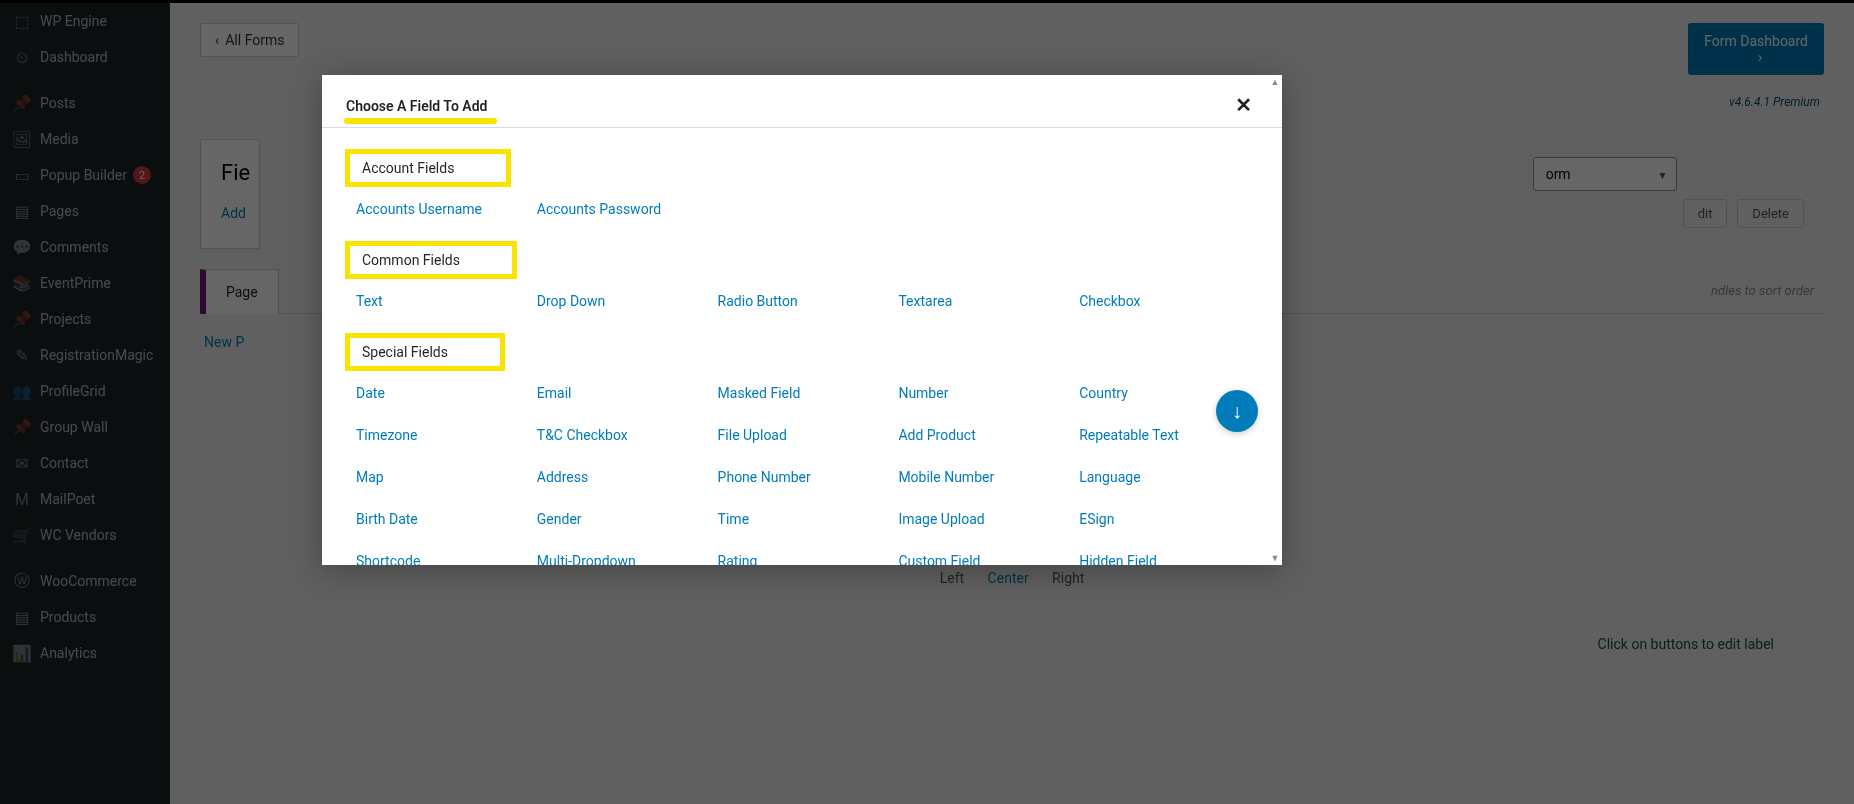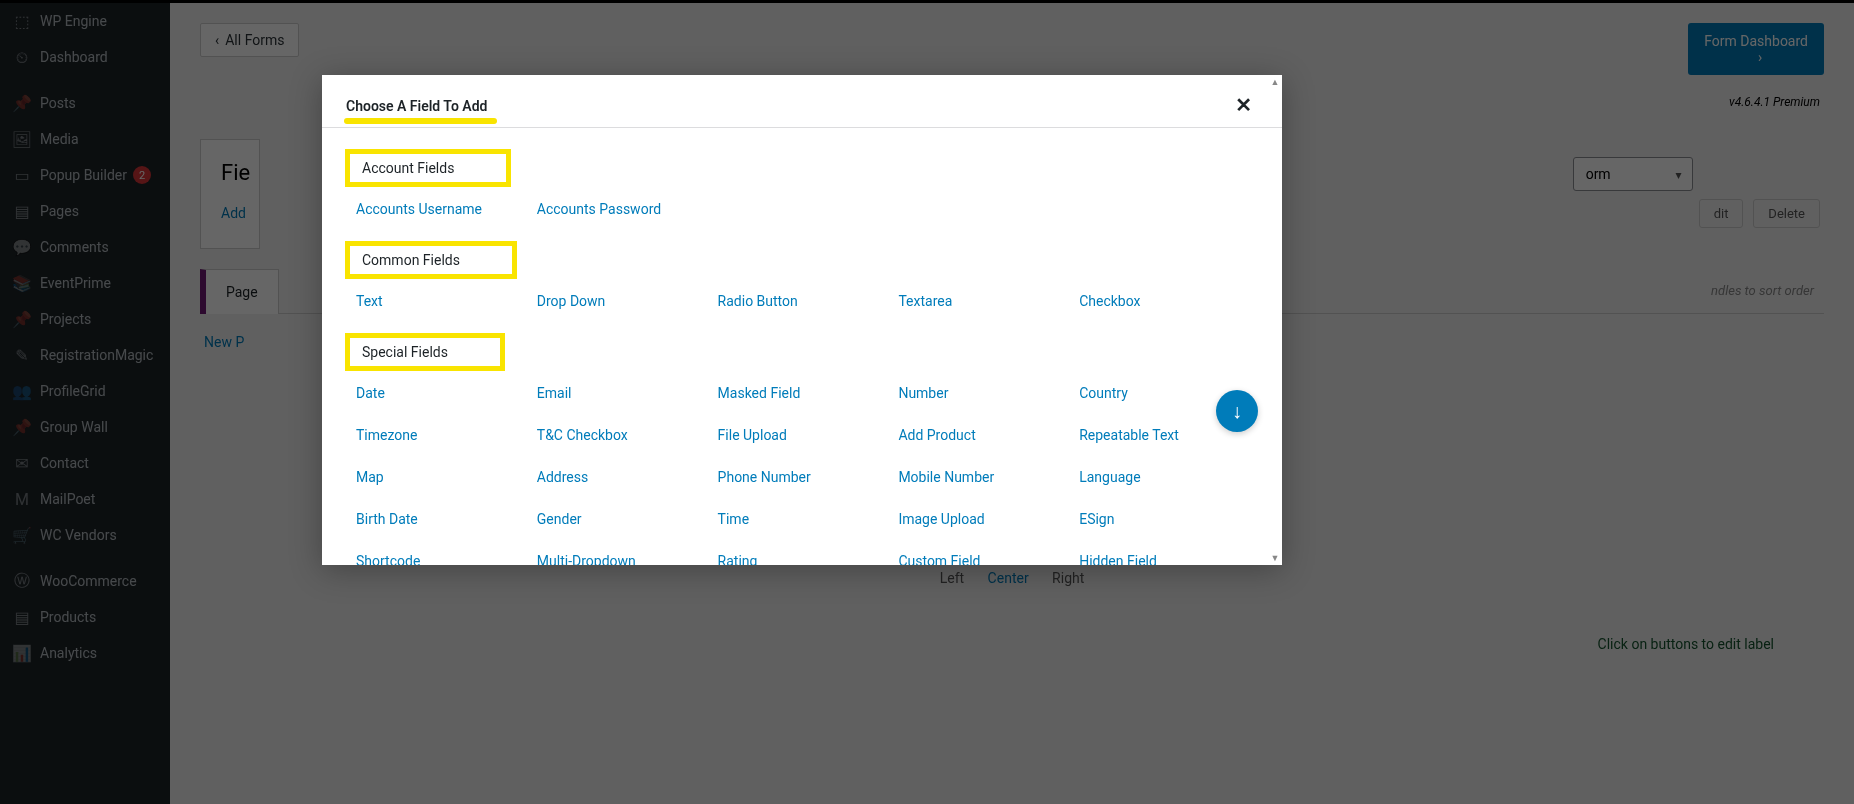--- a/index.html
+++ b/index.html
@@ -16,21 +16,21 @@
 
 .content-wrap { position: absolute; top: 3px; left: 170px; right: 0; bottom: 0; background: #f0f0f1; }
 .content-inner { padding: 20px 30px; }
 
 .back-forms { display: inline-flex; align-items: center; border: 1px solid #ccc; background: #fff; padding: 8px 14px; border-radius: 2px; font-size: 14px; color: #2c3338; cursor: pointer; }
 .back-forms .chev { margin-right: 6px; }
 
 .form-dash { float: right; background: #007cba; color: #fff; padding: 10px 16px; border-radius: 3px; font-size: 14px; display: inline-flex; align-items: center; cursor: pointer; flex-direction: column; }
 .form-dash .chev { margin-left: 8px; }
 
-.version { float: right; clear: right; font-size: 12px; color: #000000; font-style: italic; margin-top: 20px; margin-right: 4px; }
+.version { float: right; clear: right; font-size: 12px; color: #0c4a6e; font-style: italic; margin-top: 20px; margin-right: 4px; }
 
 .ftype-select { float: right; margin-top: 48px; background: #fff; border: 1px solid #8c8f94; padding: 8px 30px 8px 12px; font-size: 14px; border-radius: 3px; position: relative; }
 .ftype-select .chev { position: absolute; right: 10px; top: 10px; font-size: 12px; color: #555; }
 
 .panel { border: 1px solid #ccc; margin-top: 30px; padding: 20px; background: #fff; }
 .panel-title-row { font-size: 22px; font-weight: 400; margin-bottom: 20px; }
 .panel-add { color: #007cba; font-size: 14px; cursor: pointer; }
 
 .tabs-row { display: flex; border-bottom: 1px solid #ccc; margin-top: 20px; }
 .tab { padding: 14px 20px; font-size: 14px; color: #555; cursor: pointer; }
@@ -38,21 +38,21 @@
 .tabs-hint { margin-left: auto; padding: 14px 10px; font-style: italic; color: #888; font-size: 13px; }
 
 .new-page { color: #007cba; font-size: 14px; padding: 20px 4px; cursor: pointer; }
 
 .align-row { text-align: center; font-size: 14px; color: #555; margin-top: 200px; }
 .align-row span { margin: 0 10px; cursor: pointer; }
 .align-row .sel { color: #007cba; }
 
 .edit-hint { text-align: right; font-size: 14px; color: #14532d; margin-top: 50px; margin-right: 50px; }
 
-.row-actions { float: right; margin-top: 90px; margin-right: 4px; }
+.row-actions { float: right; margin-top: 90px; margin-right: 20px; }
 .row-btn { background: #f0f0f1; border: 1px solid #ccc; padding: 6px 14px; font-size: 13px; color: #555; border-radius: 3px; margin-left: 6px; cursor: pointer; display: inline-block; }
 
 .overlay { position: absolute; inset: 0; background: rgba(0,0,0,0.6); }
 
 .modal { position: absolute; top: 75px; left: 322px; width: 960px; height: 490px; background: #fff; display: flex; flex-direction: column; box-shadow: 0 5px 30px rgba(0,0,0,0.3); }
 .modal-header { display: flex; align-items: center; padding: 18px 24px 10px; border-bottom: 1px solid #dcdcde; }
 .modal-title-wrap { position: relative; display: inline-block; }
 .modal-title { font-size: 14px; font-weight: 600; color: #1d2327; position: relative; z-index: 2; }
 .hl-title { position: absolute; left: -2px; right: -10px; bottom: -9px; height: 6px; background: #f9e400; border-radius: 3px; z-index: 1; }
 .modal-close { margin-left: auto; font-size: 20px; cursor: pointer; color: #1d2327; font-weight: bold; padding: 0 6px; }
@@ -164,21 +164,21 @@
       </div>
     </div>
     <div class="version">v4.6.4.1 Premium</div>
     <div style="clear:right"></div>
 
     <div style="position:relative">
       <div class="row-actions">
         <span class="row-btn">dit</span>
         <span class="row-btn">Delete</span>
       </div>
-      <div class="ftype-select" style="width:120px">
+      <div class="ftype-select" style="width:144px">
         <span>orm</span>
         <span class="chev">▾</span>
       </div>
     </div>
 
     <div class="panel" style="width:60px; overflow:hidden; white-space:nowrap; height:110px;">
       <div class="panel-title-row">Fie</div>
       <div class="panel-add">Add</div>
     </div>
 

